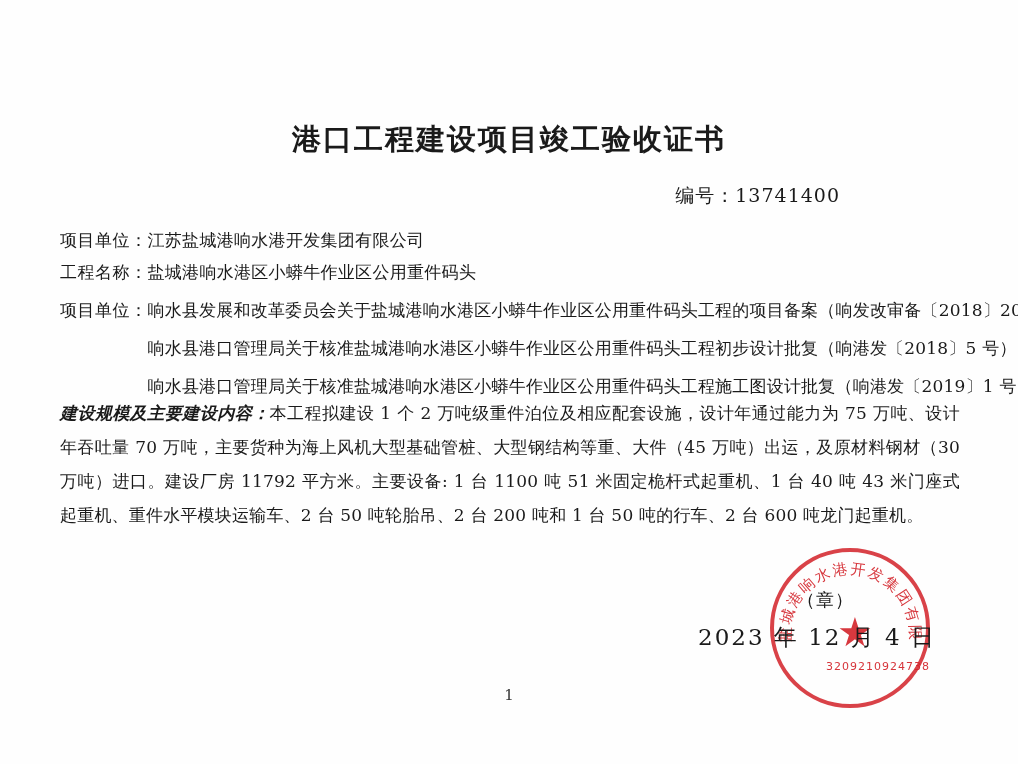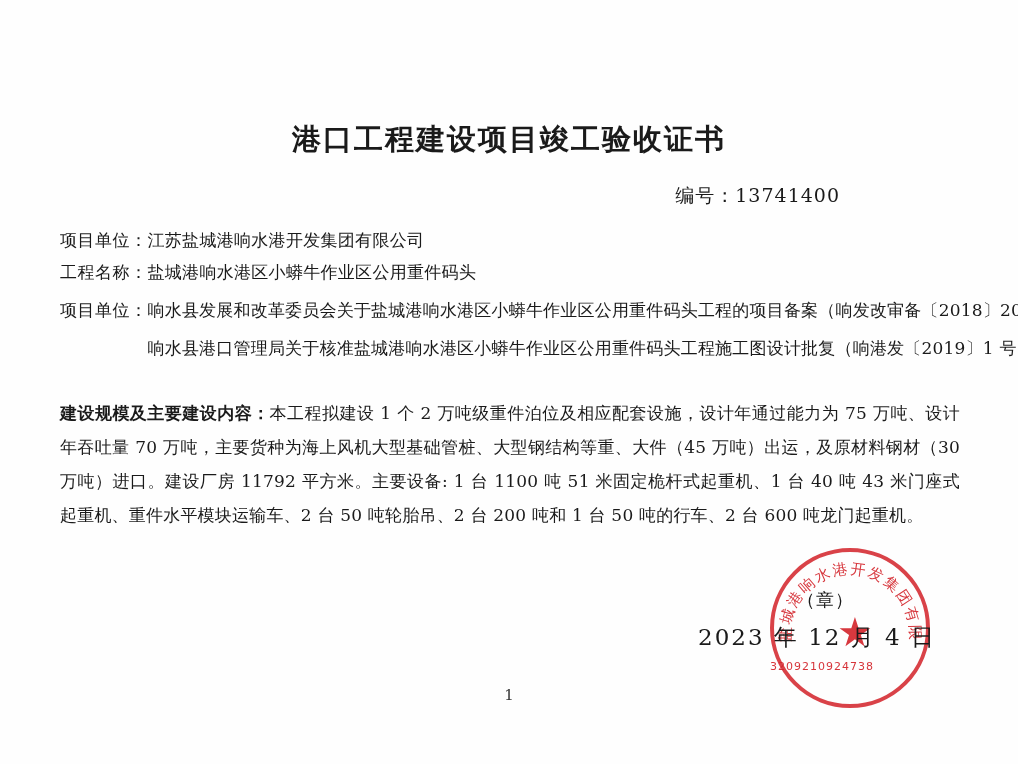--- a/index.html
+++ b/index.html
@@ -83,20 +83,21 @@
     top: 396px;
     width: 900px;
     font-size: 17px;
     line-height: 34px;
     text-align: justify;
     text-justify: inter-ideograph;
     letter-spacing: 0.2px;
   }
   .scope-block .label {
     font-weight: bold;
+    font-style: italic;
   }
 
   .seal-wrap {
     position: absolute;
     left: 770px;
     top: 548px;
     width: 170px;
     height: 170px;
   }
   .seal {
@@ -126,21 +127,21 @@
     height: 160px;
     color: #d3232a;
     opacity: 0.9;
   }
   .seal-arc svg { display:block; }
   .seal-code {
     position: absolute;
     left: 0;
     top: 112px;
     width: 160px;
-    text-align: left;
+    text-align: right;
     font-size: 11px;
     color: #d3232a;
     letter-spacing: 1px;
     opacity: 0.92;
     font-family: "DejaVu Sans", "Liberation Sans", sans-serif;
   }
 
   .seal-label {
     position: absolute;
     right: 164px;
@@ -180,20 +181,21 @@
     <span class="label">项目单位：</span><span class="value">江苏盐城港响水港开发集团有限公司</span>
   </div>
 
   <div class="field row-name">
     <span class="label">工程名称：</span><span class="value">盐城港响水港区小蟒牛作业区公用重件码头</span>
   </div>
 
   <div class="field row-basis">
     <span class="label">项目单位：</span><span class="basis-lines">
       <span class="basis-line">响水县发展和改革委员会关于盐城港响水港区小蟒牛作业区公用重件码头工程的项目备案（响发改审备〔2018〕201 号）</span>
+      <span class="basis-line indent">响水县港口管理局关于核准盐城港响水港区小蟒牛作业区公用重件码头工程初步设计批复（响港发〔2018〕5 号）</span>
       <span class="basis-line indent">响水县港口管理局关于核准盐城港响水港区小蟒牛作业区公用重件码头工程施工图设计批复（响港发〔2019〕1 号）</span>
     </span>
   </div>
 
   <div class="scope-block">
     <span class="label">建设规模及主要建设内容：</span><span class="value">本工程拟建设 1 个 2 万吨级重件泊位及相应配套设施，设计年通过能力为 75 万吨、设计年吞吐量 70 万吨，主要货种为海上风机大型基础管桩、大型钢结构等重、大件（45 万吨）出运，及原材料钢材（30 万吨）进口。建设厂房 11792 平方米。主要设备: 1 台 1100 吨 51 米固定桅杆式起重机、1 台 40 吨 43 米门座式起重机、重件水平模块运输车、2 台 50 吨轮胎吊、2 台 200 吨和 1 台 50 吨的行车、2 台 600 吨龙门起重机。</span>
   </div>
 
   <div class="seal-wrap">
     <div class="seal"></div>

